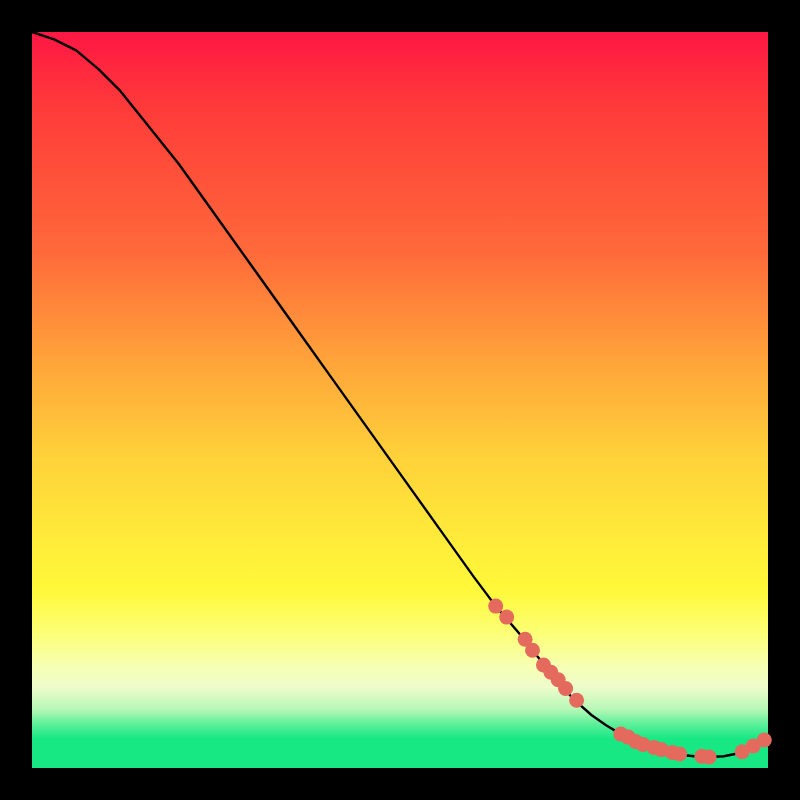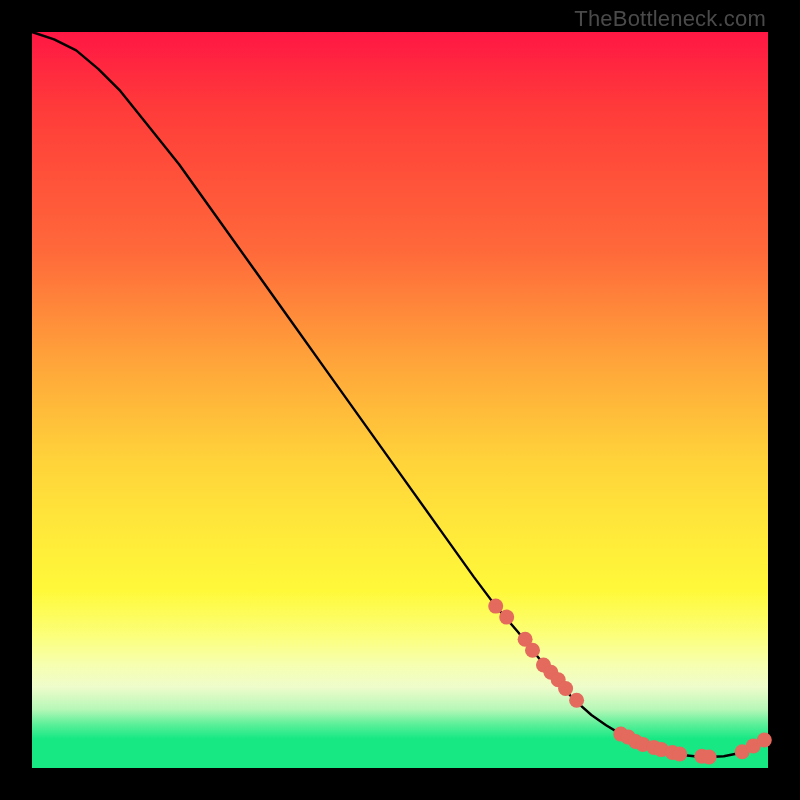--- a/index.html
+++ b/index.html
@@ -58,21 +58,20 @@
     top: 0;
     width: 736px;
     height: 736px;
     overflow: visible;
   }
 </style>
 </head>
 <body>
 
 <div class="frame">
-  <div class="watermark">TheBottleneck.com</div>
 
   <div class="plot">
     <svg class="curve" viewBox="0 0 736 736">
       <path id="curve-path" fill="none" stroke="#000000" stroke-width="2.4" stroke-linecap="round" stroke-linejoin="round" d="M0.0 0.0 L22.1 7.4 L44.2 18.4 L66.2 36.8 L88.3 58.9 L117.8 95.7 L147.2 132.5 L184.0 184.0 L220.8 235.5 L257.6 287.0 L294.4 338.6 L331.2 390.1 L368.0 441.6 L404.8 493.1 L441.6 544.6 L463.7 574.1 L485.8 599.8 L500.5 618.2 L515.2 636.6 L529.9 655.0 L544.6 669.8 L559.4 683.0 L574.1 693.3 L588.8 702.1 L603.5 709.5 L618.2 715.4 L633.0 719.8 L647.7 722.8 L662.4 724.2 L677.1 725.0 L691.8 724.2 L706.6 721.3 L721.3 715.4 L736.0 706.6"></path>
       <g id="markers">
           <circle cx="463.7" cy="574.1" r="7.5" fill="#e36a5c"></circle>
           <circle cx="474.7" cy="585.1" r="7.5" fill="#e36a5c"></circle>
           <circle cx="493.1" cy="607.2" r="7.5" fill="#e36a5c"></circle>
           <circle cx="500.5" cy="618.2" r="7.5" fill="#e36a5c"></circle>
           <circle cx="511.5" cy="633.0" r="7.5" fill="#e36a5c"></circle>

